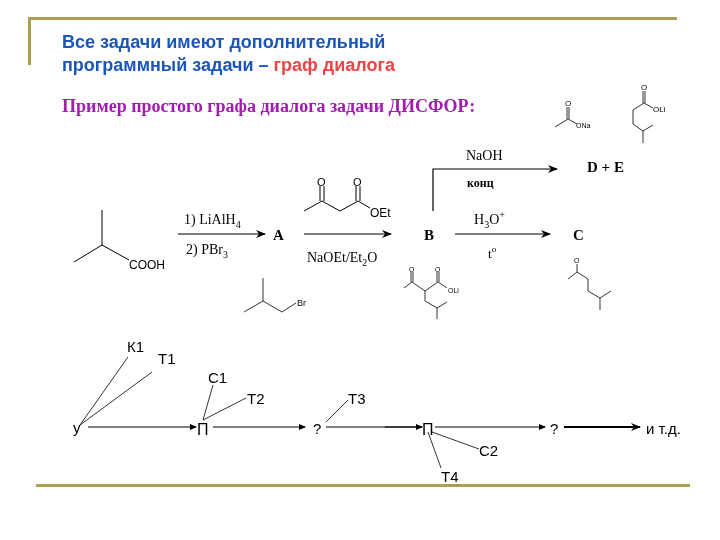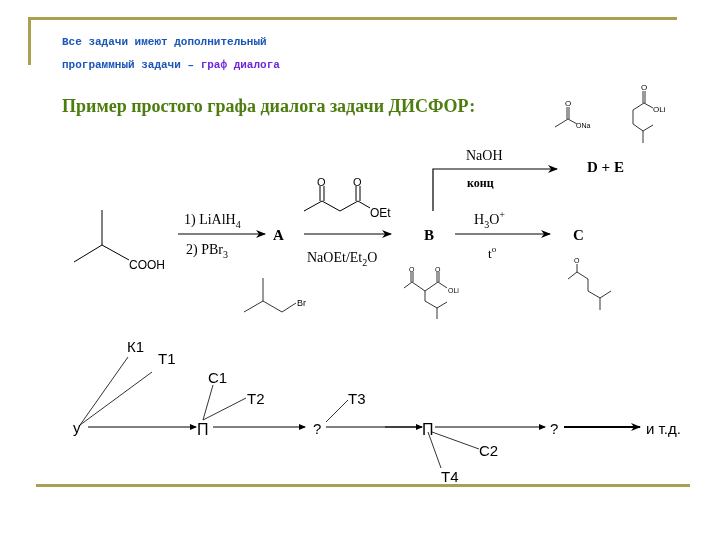--- a/index.html
+++ b/index.html
@@ -1,22 +1,22 @@
 <!DOCTYPE html>
 <html><head>
 <meta charset="utf-8">
 <style>
   html, body { margin:0; padding:0; background:#ffffff; }
   .slide { position:relative; width:720px; height:540px; overflow:hidden; background:#ffffff; }
   .rule-top { position:absolute; left:29px; top:17px; width:648px; height:3px; background:#a9a051; }
   .rule-left { position:absolute; left:28px; top:17px; width:3px; height:48px; background:#a9a051; }
   .rule-bottom { position:absolute; left:36px; top:484px; width:654px; height:3px; background:#a9a051; }
-  .title { position:absolute; left:62px; top:31px; font-family:Liberation Mono, monospace; font-weight:bold; font-size:11px; line-height:23px; color:#1a56b8; }
-  .title .red { color:#6d28d9; }
-  .subtitle { position:absolute; left:62px; top:96px; font-family:"Liberation Serif", serif; font-weight:bold; font-size:18px; color:#4d7c0f; }
+  .title { position:absolute; left:62px; top:31px; font-family:Liberation Sans, sans-serif; font-weight:bold; font-size:18px; line-height:23px; color:#1a56b8; }
+  .title .red { color:#ef4444; }
+  .subtitle { position:absolute; left:62px; top:96px; font-family:"Liberation Serif", serif; font-weight:bold; font-size:18px; color:#a21caf; }
   svg.diagram { position:absolute; left:0; top:0; }
   .serif { font-family:"Liberation Serif", serif; }
   .sans { font-family:"Liberation Sans", sans-serif; }
 </style>
 </head>
 <body>
 
 <div class="slide">
   <div class="rule-top"></div>
   <div class="rule-left"></div>

